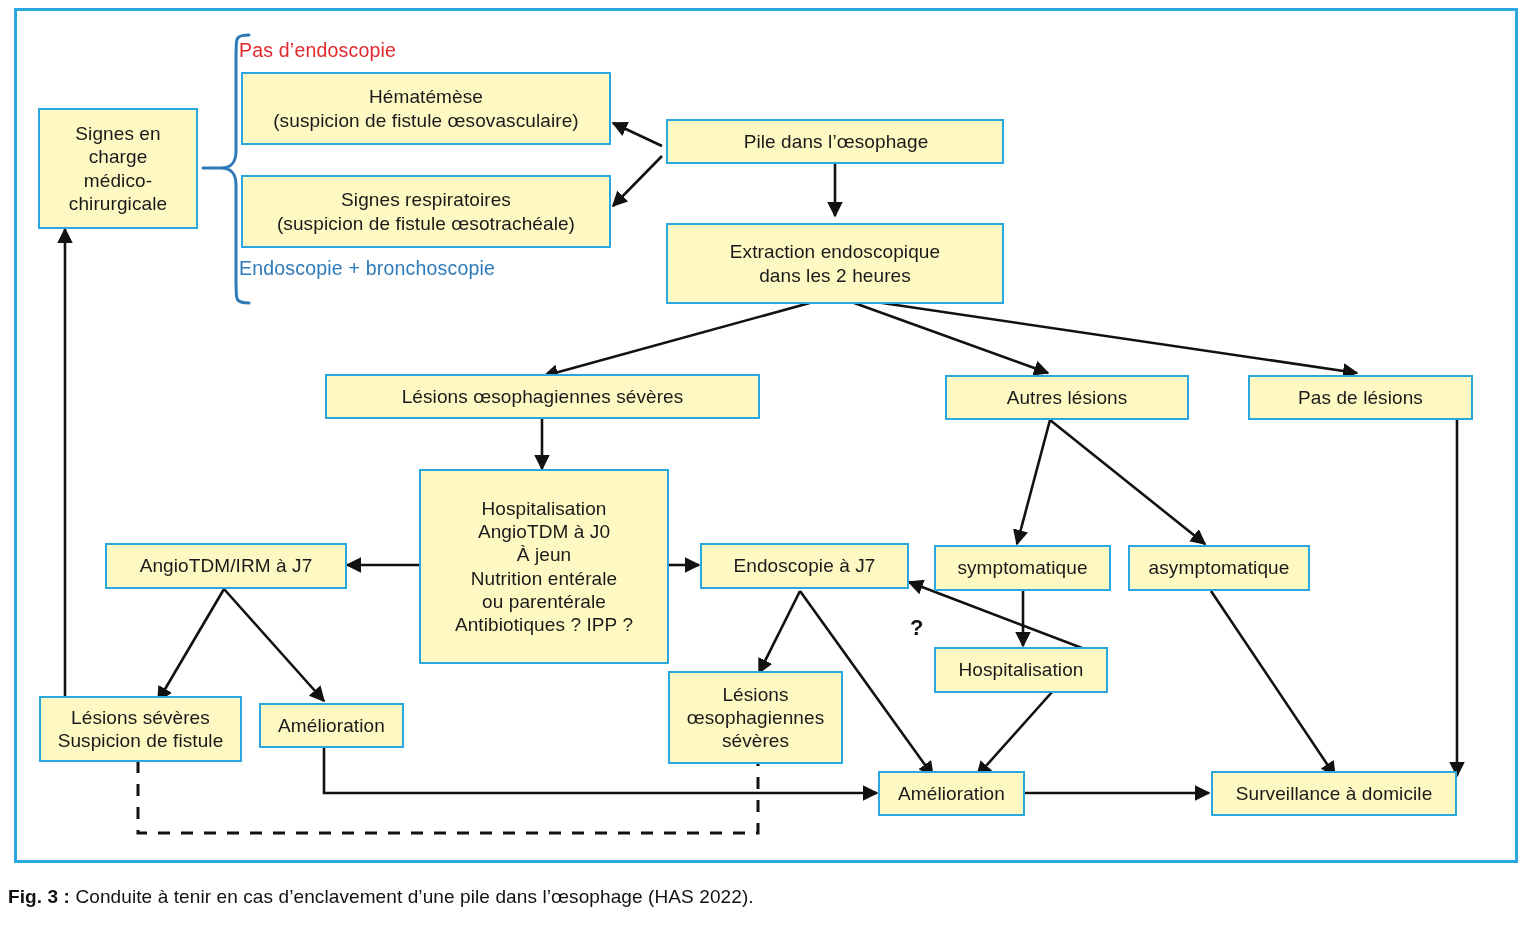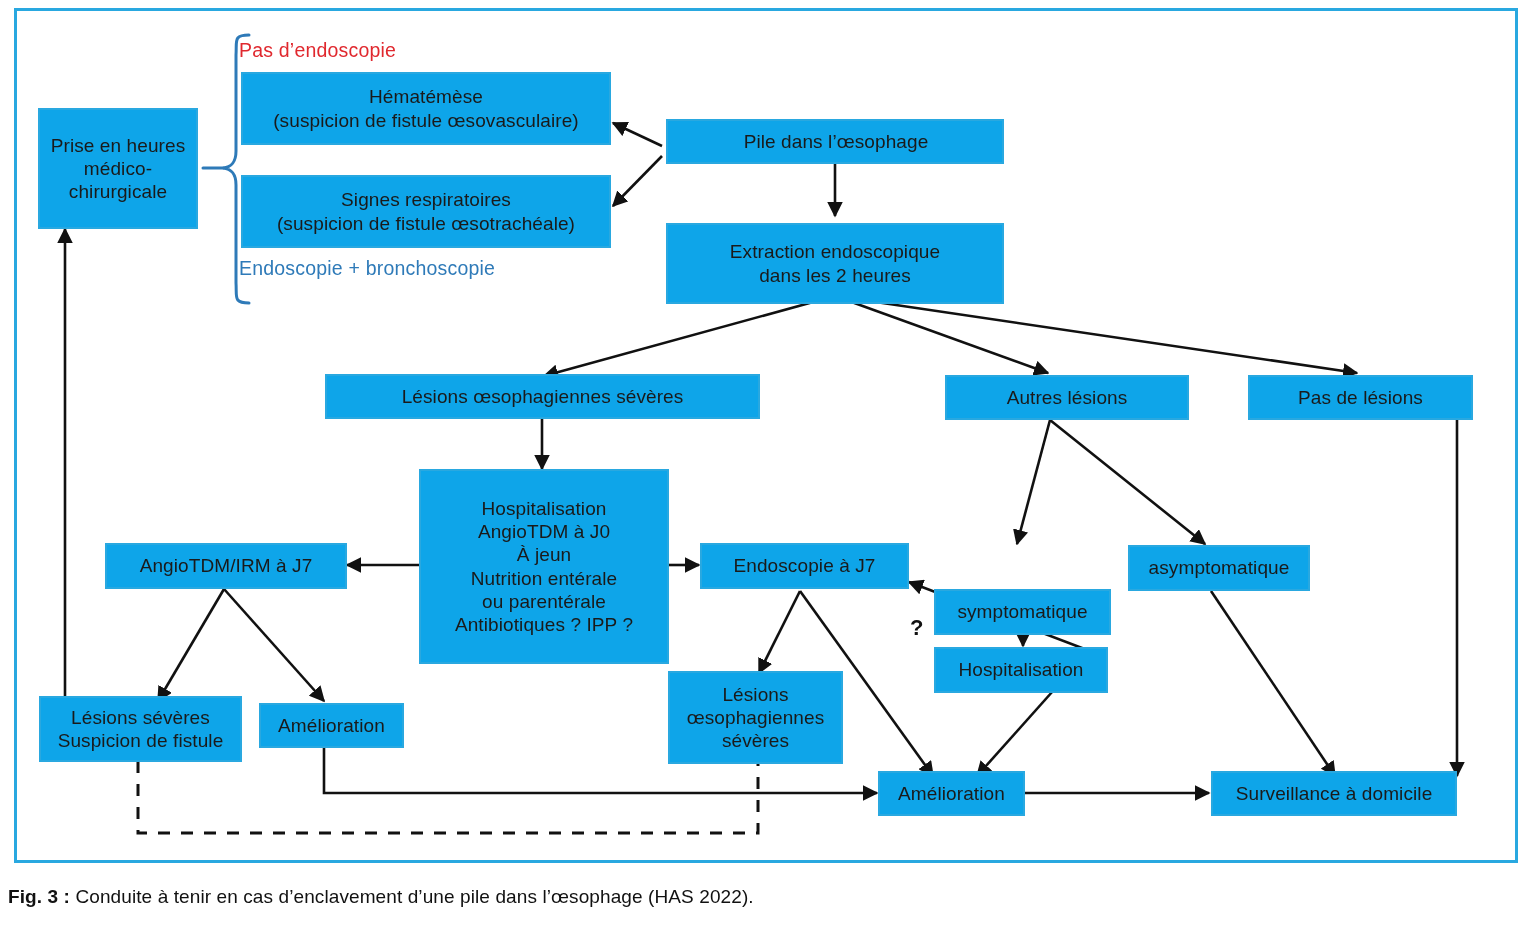--- a/index.html
+++ b/index.html
@@ -8,21 +8,21 @@
     font-family:"Liberation Sans","DejaVu Sans",sans-serif;
     width:1536px;height:927px;overflow:hidden;position:relative;
   }
   #figure{
     position:absolute;left:14px;top:8px;width:1504px;height:855px;
     border:3px solid #29a8e0;background:#ffffff;box-sizing:border-box;
   }
   #canvas{position:absolute;left:0;top:0;width:1504px;height:855px;}
   .node{
     position:absolute;box-sizing:border-box;
-    border:2.5px solid #29a8e0;background:#0ea5e9;
+    border:2.5px solid #29a8e0;background:#fef9c3;
     display:flex;align-items:center;justify-content:center;
     text-align:center;color:#1a1a1a;
     font-size:19px;line-height:1.22;letter-spacing:.1px;
     padding:2px 6px;
   }
   .node span{display:block;white-space:pre-line;}
   .freetext{
     position:absolute;font-size:19.5px;letter-spacing:.2px;white-space:nowrap;
   }
   .t-red{color:#e0282e;}
@@ -96,21 +96,21 @@
     </g>
 
     <g stroke="#2e7ab8" stroke-width="3" fill="none" stroke-linecap="round">
       <path d="M 232 24 C 216 24 220 30 219 44 L 219 140 C 219 152 214 156 206 157
                C 214 158 219 162 219 174 L 219 272 C 220 286 216 292 232 292"></path>
       <path d="M 206 157 L 186 157"></path>
     </g>
   </svg>
 
   <div class="node" style="left:21px;top:97px;width:160px;height:121px;">
-    <span>Prise en heures
+    <span>Signes en charge
 médico-
 chirurgicale</span>
   </div>
 
   <div class="freetext t-red" style="left:222px;top:28px;">
     <span>Pas d’endoscopie</span>
   </div>
 
   <div class="node" style="left:224px;top:61px;width:370px;height:73px;">
     <span>Hématémèse
@@ -157,21 +157,21 @@
   </div>
 
   <div class="node" style="left:88px;top:532px;width:242px;height:46px;">
     <span>AngioTDM/IRM à J7</span>
   </div>
 
   <div class="node" style="left:683px;top:532px;width:209px;height:46px;">
     <span>Endoscopie à J7</span>
   </div>
 
-  <div class="node" style="left:917px;top:534px;width:177px;height:46px;margin-top:44px;">
+  <div class="node" style="left:917px;top:534px;width:177px;height:46px;">
     <span>symptomatique</span>
   </div>
 
   <div class="node" style="left:1111px;top:534px;width:182px;height:46px;">
     <span>asymptomatique</span>
   </div>
 
   <div class="qmark" style="left:893px;top:604px;">
     <span>?</span>
   </div>

